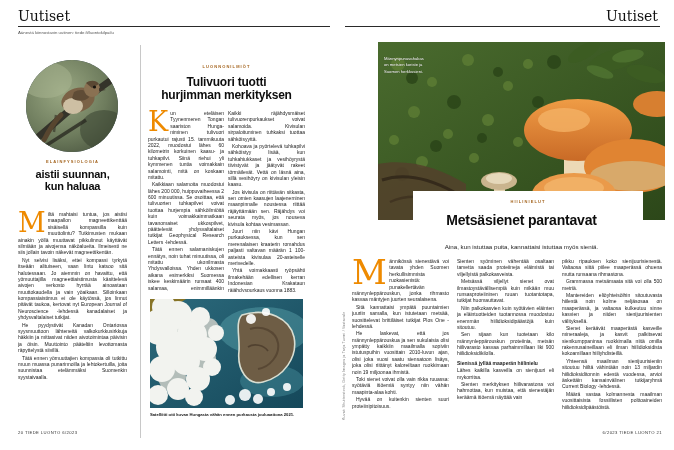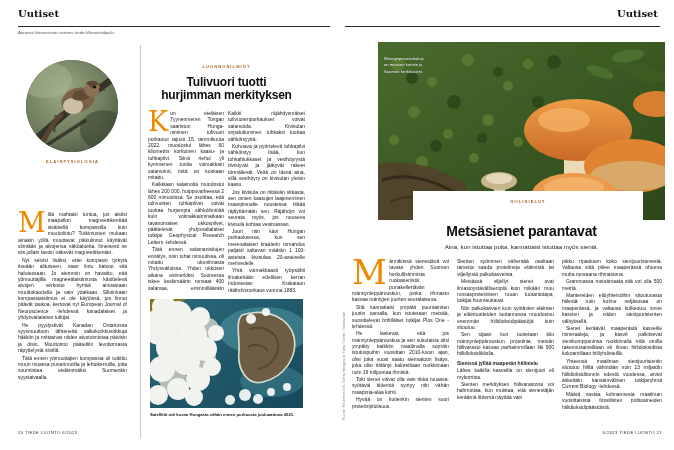--- a/index.html
+++ b/index.html
@@ -1,21 +1,21 @@
 <!DOCTYPE html>
 <html><head>
 <meta charset="utf-8">
 <style>
   html,body{margin:0;padding:0;background:#ffffff;}
   #spread{position:relative;width:674px;height:450px;background:#ffffff;overflow:hidden;
           font-family:"Liberation Sans",sans-serif;color:#1a1a1a;}
   .abs{position:absolute;}
 
   
-  .mast{font-family:"DejaVu Serif",serif;font-weight:bold;font-size:10px;color:#111;}
+  .mast{font-family:"DejaVu Serif",serif;font-weight:normal;font-size:14px;color:#111;}
   .rule{height:1.4px;background:#2a2a2a;}
   .tagline{font-size:4.3px;color:#555;}
 
   
   .kicker{font-size:4px;font-weight:bold;letter-spacing:1.1px;color:#a4641e;
           text-transform:uppercase;text-align:center;}
   .title{font-weight:bold;color:#0d0d0d;text-align:center;letter-spacing:-0.2px;}
   .title .line{display:block;}
   .t-bird{font-size:11px;line-height:1.09;}
   .t-volcano{font-size:12px;line-height:1.12;}
@@ -75,20 +75,22 @@
       <ellipse cx="47" cy="46" rx="10" ry="8" fill="#cdbfa3"></ellipse>
       <path d="M48,32 C54,28 62,30 64,36 C60,42 50,42 46,38 Z" fill="#5f4c36"></path>
       <circle cx="66" cy="29" r="8" fill="#8a7152"></circle>
       <path d="M60,23 C64,20 70,20 73,24 L66,28 Z" fill="#5a4833"></path>
       <circle cx="68.5" cy="27" r="1.6" fill="#15130e"></circle>
       <path d="M73,28 L80,30 L73,31 Z" fill="#3c342a"></path>
     </svg>
   </div>
   <div class="abs kicker" style="left:18px;top:159px;width:109px;">ELÄINFYSIOLOGIA</div>
   <div class="abs title t-bird" style="left:18px;top:168px;width:109px;">
+    <span class="line">aistii suunnan,</span>
+    <span class="line">kun haluaa</span>
   </div>
   <div class="abs col" style="left:18px;top:211px;width:109px;height:218px;">
     <p><span class="dc">M</span><span>iltä mahtaisi tuntua, jos aistisi maapallon magneettikenttää sisäisellä kompassilla kuin muuttolintu? Tutkimusten mukaan ainakin yöllä muuttavat pikkulinnut käyttävät silmiään ja aivojensa näköalueita. Ilmeisesti ne siis jollain tavoin näkevät magneettikentän.</span></p>
     <p class="ind">Nyt selvisi lisäksi, ettei kompassi tyrkytä itseään alituiseen, vaan lintu katsoo sitä halutessaan. Jo aiemmin on havaittu, että yömuuttajilla magneettiaistimusta käsittelevä aivojen verkosto hyrrää ainoastaan muuttokaudella ja vain yöaikaan. Silloinkaan kompassiaistimus ei ole käytössä, jos linnut pitävät taukoa, kertovat nyt European Journal of Neuroscience -lehdessä kanadalaiset ja yhdysvaltalaiset tutkijat.</p>
     <p class="ind">He pyydystivät Kanadan Ontariossa syysmuuttoon lähteneitä valkokurkkusirkkuja häkkiin ja mittasivat niiden aivotoimintaa päivisin ja öisin. Muuttointo pääteltiin levottomasta räpyttelystä siivillä.</p>
     <p class="ind">Tätä ennen yömuuttajien kompassia oli tutkittu muun muassa punarinnoilla ja lehtokertuilla, joita suunnistaa etelämmäksi Suomenkin syystaivaalla.</p>
   </div>
 
   <div class="abs divider" style="left:140px;top:45px;height:393px;"></div>
 
@@ -229,21 +231,21 @@
       <ellipse cx="212" cy="172" rx="50" ry="10" fill="#6b4f2e" opacity="0.6"></ellipse>
     </svg>
     <div class="abs overlay-caption" style="left:6px;top:14px;width:60px;">
       <span class="line" style="display:block">Männynpunavahakas</span>
       <span class="line" style="display:block">on metsien koriste ja</span>
       <span class="line" style="display:block">Suomen herkkusieni.</span>
     </div>
   </div>
   <div class="abs notch" style="left:413px;top:191px;width:230px;height:31px;"></div>
   <div class="abs kicker" style="left:413px;top:199px;width:230px;">HIILINIELUT</div>
-  <div class="abs title t-mush" style="left:378px;top:224px;width:287px;">
+  <div class="abs title t-mush" style="left:378px;top:213px;width:287px;">
     <span class="line">Metsäsienet parantavat</span>
   </div>
   <div class="abs standfirst" style="left:378px;top:243px;width:287px;">Aina, kun istuttaa puita, kannattaisi istuttaa myös sieniä.</div>
 
   <div class="abs col" style="left:352px;top:258px;width:97px;height:182px;">
     <p><span class="dc dc-big">M</span><span>ännikössä sienestävä voi tavata yhden Suomen herkullisimmista ruokasienistä: punakellertävän männynleppärouskun, jonka rihmasto kasvaa mäntyjen juurten seuralaisena.</span></p>
     <p class="ind">Sitä kannattaisi ympätä puuntaimien juuriin samalla, kun istutetaan metsää, suosittelevat brittiläiset tutkijat Plos One -lehdessä.</p>
     <p class="ind">He laskevat, että jos männynleppärouskua ja sen sukulaisia olisi ympätty kaikkiin maailmalla sopiviin istutuspuihin vuosittain 2010-luvun ajan, olisi joka vuosi saatu siensatoon lisäys, joka olisi riittänyt kaloreiltaan ruokkimaan noin 19 miljoonaa ihmistä.</p>
     <p class="ind">Toki sienet voivat olla vain rikka ruuassa: syötäviä itiöemiä syntyy niin vähän maapinta-alaa kohti.</p>
     <p class="ind">Hyvää on kuitenkin sienten suuri proteiinipitoisuus.</p>

